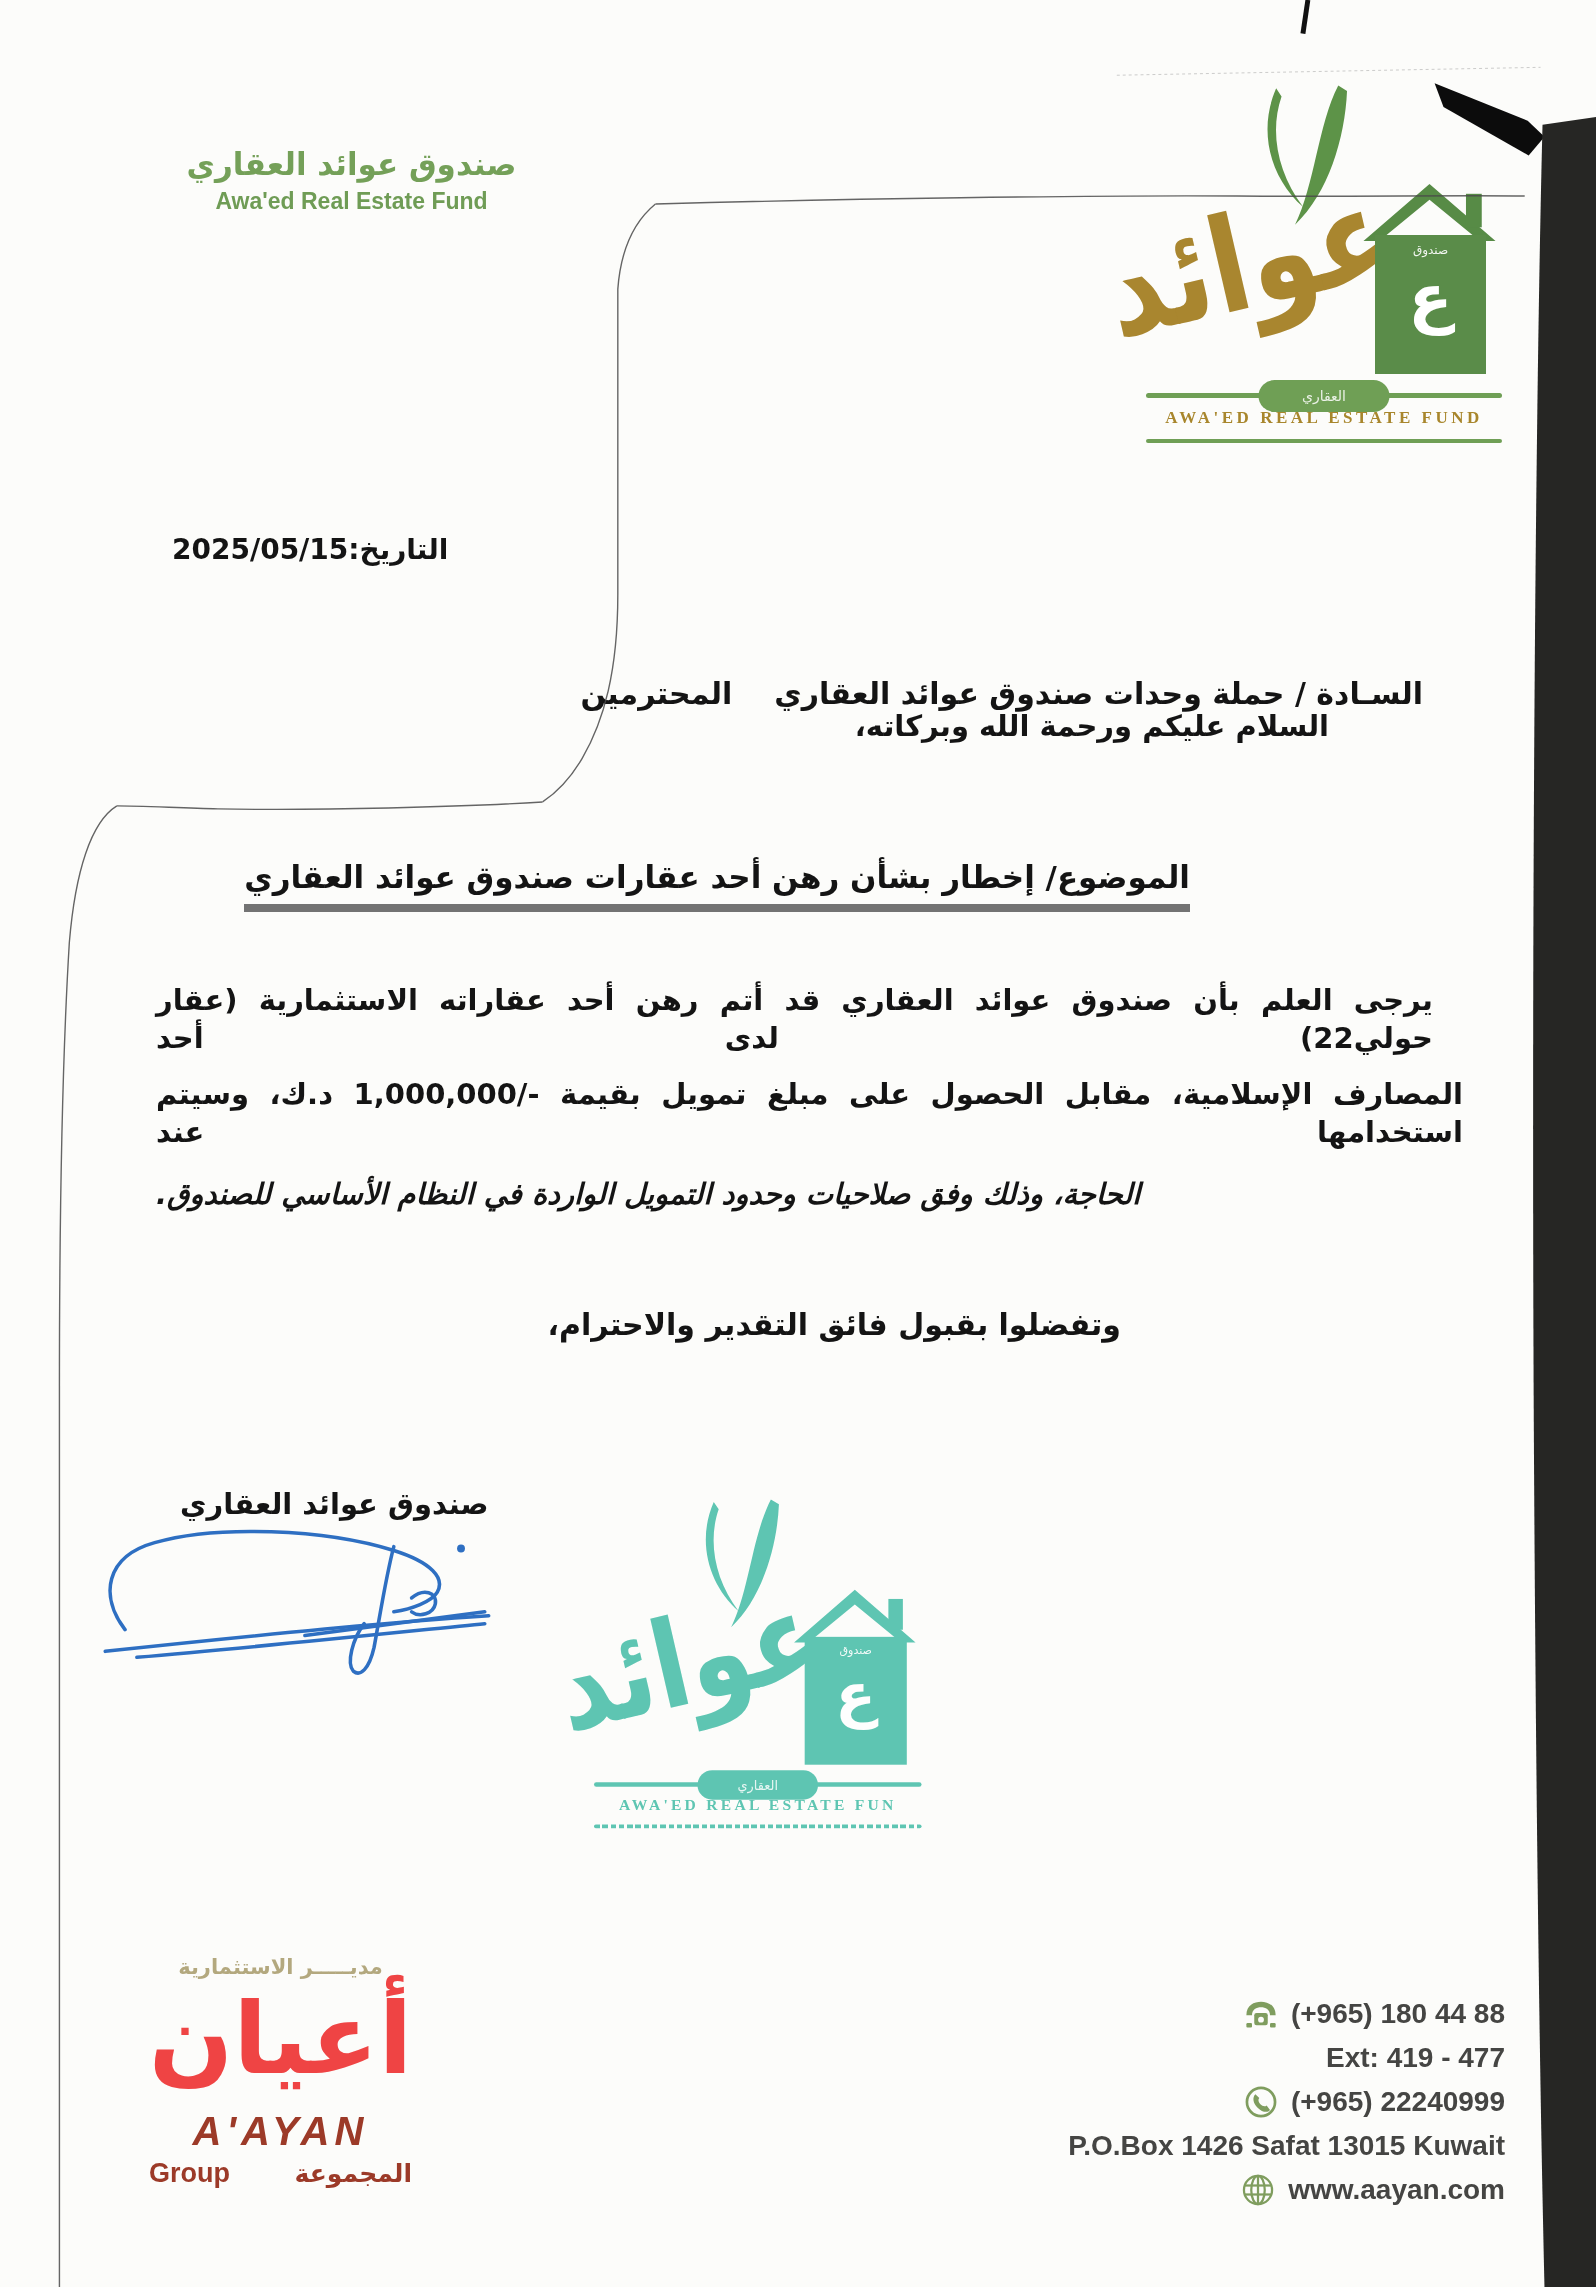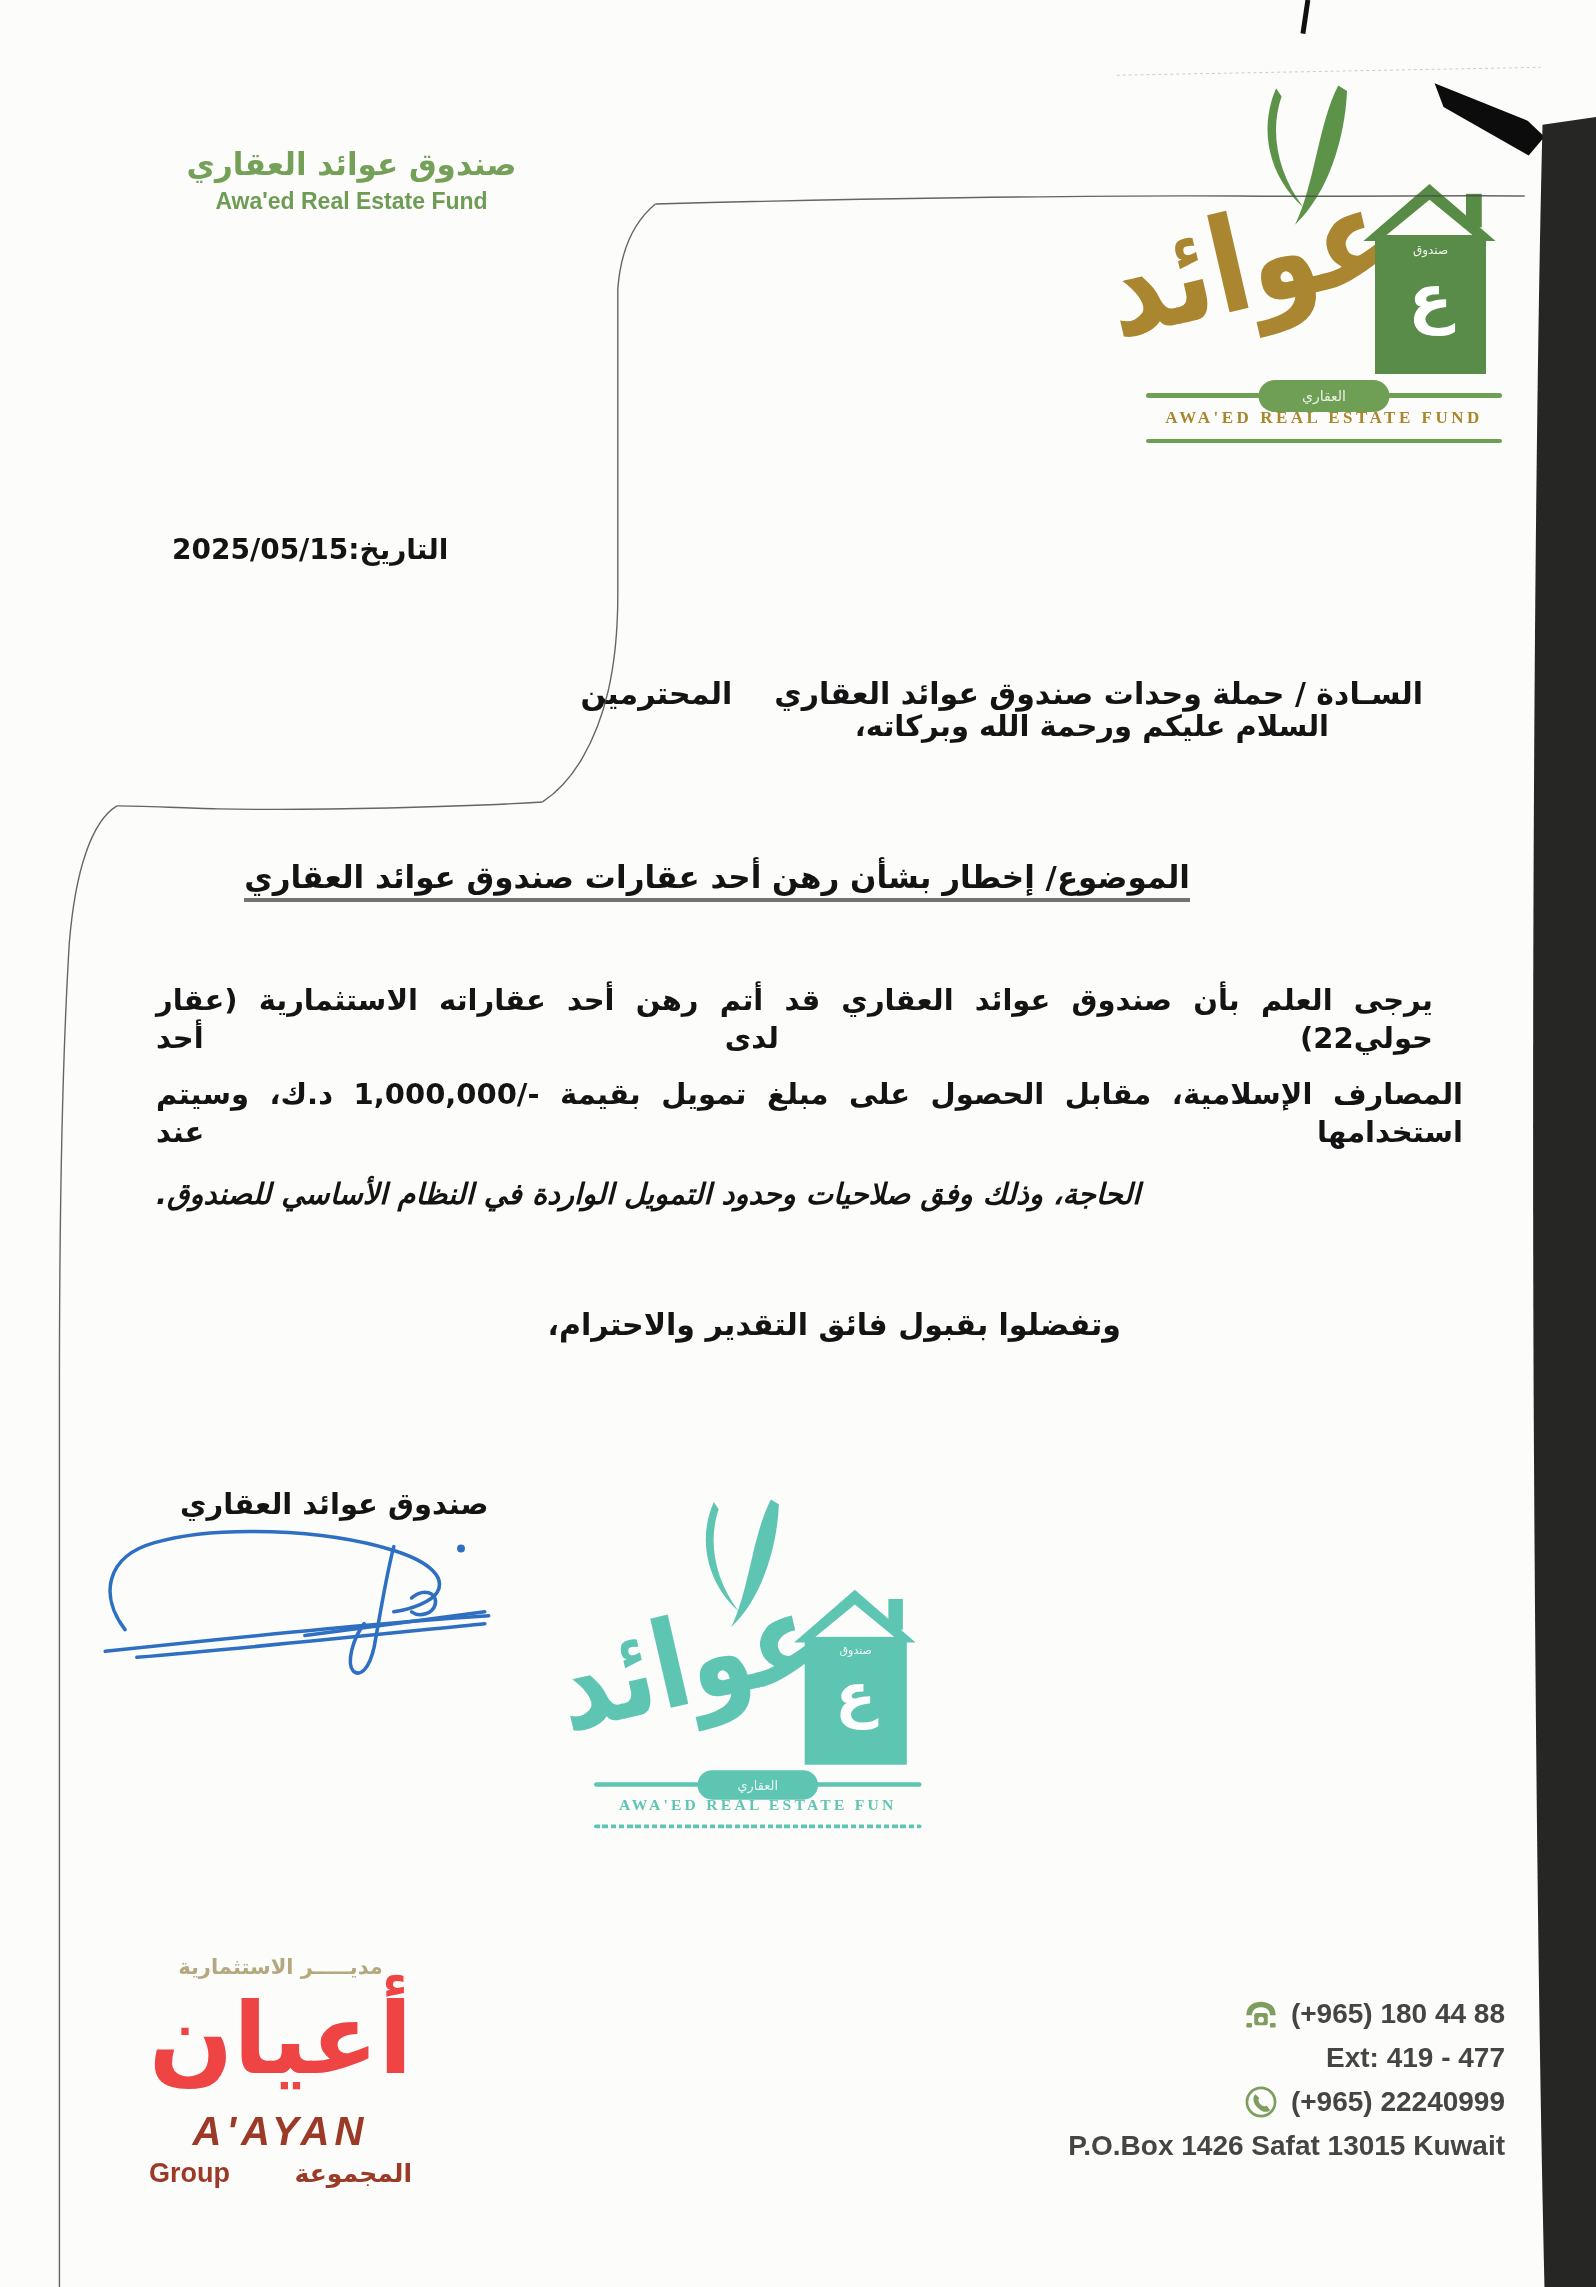--- a/index.html
+++ b/index.html
@@ -50,21 +50,21 @@
   .logo-stamp .hbody{background:#4ec0ab;}
   .logo-stamp .rline,.logo-stamp .rline2,.logo-stamp .pill{background:#4ec0ab;}
   .logo-stamp .nameen{color:#4ec0ab;}
   .logo-stamp .rline2{background:repeating-linear-gradient(90deg,#4ec0ab 0 6px,rgba(255,255,255,.4) 6px 9px);}
 
   
   .date{left:172px;top:533px;font-size:28px;font-weight:700;}
   .toline{right:174px;top:676px;font-size:30px;font-weight:700;}
   .greet{right:268px;top:709px;font-size:29px;font-weight:700;}
   .subject{right:407px;top:859px;font-size:31px;font-weight:700;
-           border-bottom:4px solid #737373;padding-bottom:3px;}
+           border-bottom:8px solid #737373;padding-bottom:9px;}
   .bodywrap{left:156px;top:982px;width:1307px;font-size:29px;font-weight:700;line-height:1.3;}
   .bline{position:absolute;left:0;right:0;direction:rtl;}
   .bl1{top:0;padding-right:30px;text-align:justify;text-align-last:justify;}
   .bl2{top:94px;text-align:justify;text-align-last:justify;}
   .bl3{top:194px;text-align:left;font-style:italic;}
   .closing{right:476px;top:1307px;font-size:30px;font-weight:700;}
   .signatory{left:180px;top:1487px;font-size:29px;font-weight:700;}
   .sig{left:97px;top:1513px;width:396px;height:168px;}
 
   
@@ -203,20 +203,32 @@
     <div class="crow">
       <svg class="cicon" viewBox="0 0 32 32">
         <circle cx="16" cy="16" r="12.5" fill="none" stroke="#7f9d5e" stroke-width="2.4"></circle>
         <path d="M11 9 c-3 3 -2 8 2 12 c4 4 9 5 11 2 l-3 -4 c-1.5 1.5 -4 .5 -5.5 -1 c-1.5 -1.5 -2.5 -4 -1 -5.5 Z" fill="#7f9d5e"></path>
       </svg>
       <span>(+965) 22240999</span>
     </div>
     <div class="crow">
       <span>P.O.Box 1426 Safat 13015 Kuwait</span>
     </div>
+    <div class="crow">
+      <svg class="cicon" viewBox="0 0 32 32">
+        <g fill="none" stroke="#7f9d5e" stroke-width="2">
+          <circle cx="16" cy="16" r="12.5"></circle>
+          <ellipse cx="16" cy="16" rx="6" ry="12.5"></ellipse>
+          <line x1="3.5" y1="12" x2="28.5" y2="12"></line>
+          <line x1="3.5" y1="20" x2="28.5" y2="20"></line>
+          <line x1="16" y1="3.5" x2="16" y2="28.5"></line>
+        </g>
+      </svg>
+      <span>www.aayan.com</span>
+    </div>
   </div>
 
   <svg class="abs artifacts" viewBox="0 0 1613 2311">
     <g fill="none" stroke="#4a4a4a" stroke-width="1.4" opacity="0.85">
       <path d="M662 206 C 850 201 1100 197 1250 198 C 1360 199 1470 197 1540 198"></path>
       <path d="M662 206 C 640 224 627 252 624 292 L 624 600 C 624 678 610 728 588 766 C 574 790 560 802 548 810"></path>
       <path d="M548 810 C 470 815 320 819 220 817 C 180 816 140 814 118 814"></path>
       <path d="M118 814 C 92 830 76 880 70 952 C 64 1050 60 1200 60 1400 L 60 2311"></path>
     </g>
     <path d="M1128 76 L 1556 68" stroke="#999" stroke-width="1" stroke-dasharray="3 3" opacity="0.5" fill="none"></path>

